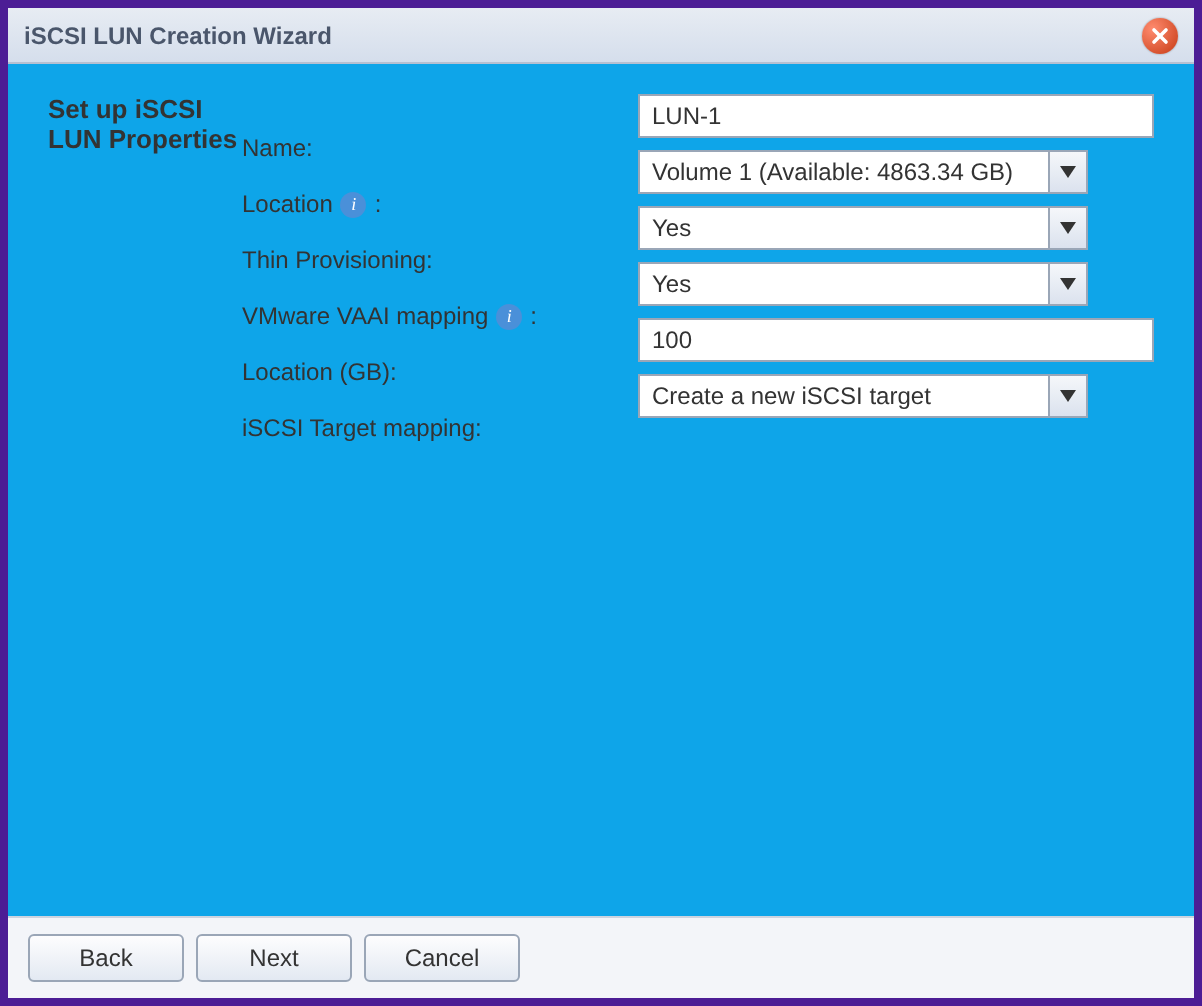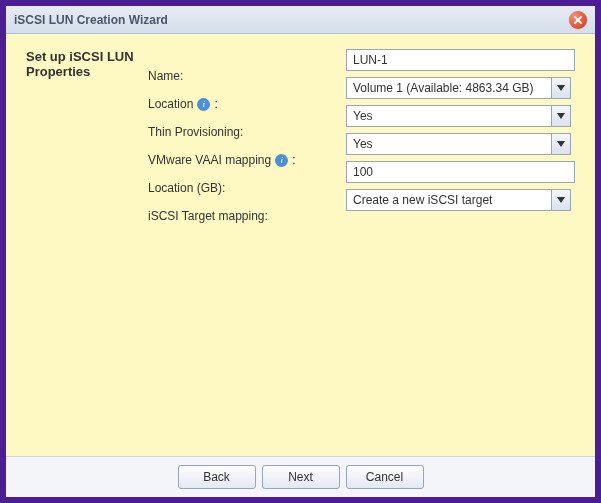--- a/index.html
+++ b/index.html
@@ -9,25 +9,25 @@
     font-size: 12px;
     color: #333;
     background: #fff;
     width: 601px;
     height: 503px;
     overflow: hidden;
   }
   .window {
     width: 601px;
     height: 503px;
-    border: 6px solid #4c1d95;
+    border: 4px solid #4c1d95;
     box-sizing: border-box;
     display: flex;
     flex-direction: column;
-    background: #fef9c3;
+    background: #0ea5e9;
   }
   .titlebar {
     height: 28px;
     background: linear-gradient(to bottom, #e7ecf3 0%, #d5deec 100%);
     border-bottom: 1px solid #b6c0d2;
     display: flex;
     align-items: center;
     padding: 0 8px;
     box-sizing: border-box;
   }
@@ -94,21 +94,21 @@
     font-size: 9px;
     line-height: 13px;
     text-align: center;
     font-family: Georgia, serif;
     font-style: italic;
     cursor: pointer;
   }
   input.text-input {
     box-sizing: border-box;
     height: 22px;
-    width: 229px;
+    width: 258px;
     border: 1px solid #9aa6b7;
     padding: 2px 6px;
     font-family: inherit;
     font-size: 12px;
     color: #333;
     outline: none;
   }
   .combo {
     position: relative;
     width: 225px;
@@ -138,21 +138,21 @@
     display: flex;
     align-items: center;
     justify-content: center;
     cursor: pointer;
   }
   .combo-btn svg { display:block; }
   .footer {
     border-top: 1px solid #ccd4e0;
     padding: 8px 10px;
     display: flex;
-    justify-content: center;
+    justify-content: flex-start;
     gap: 6px;
     background: #f3f5f9;
   }
   .btn {
     min-width: 78px;
     height: 24px;
     box-sizing: border-box;
     border: 1px solid #9aa6b7;
     border-radius: 3px;
     background: linear-gradient(to bottom, #fdfdfe, #e3e9f2);

